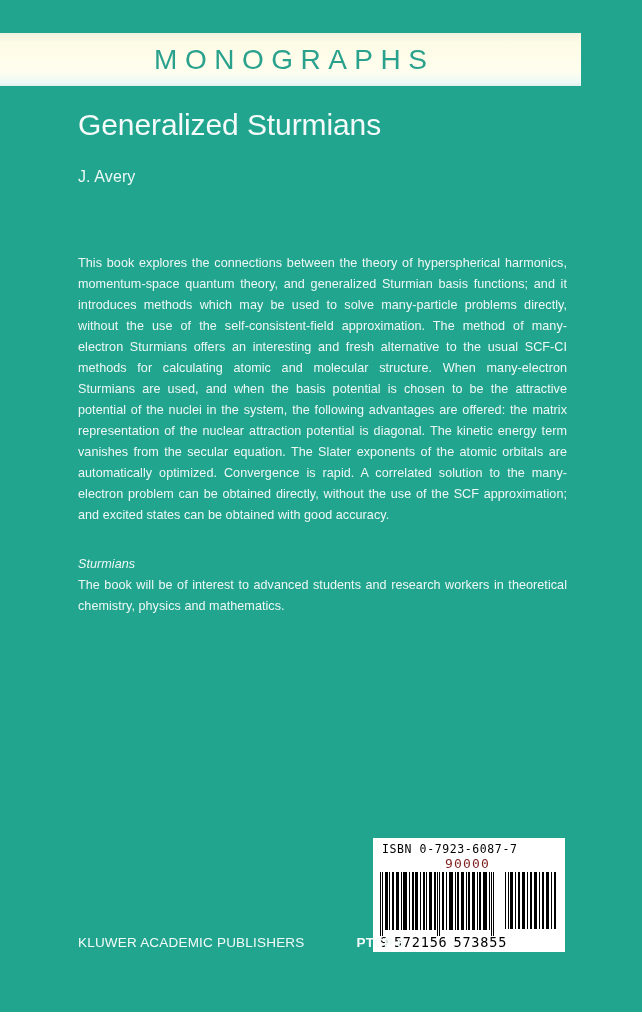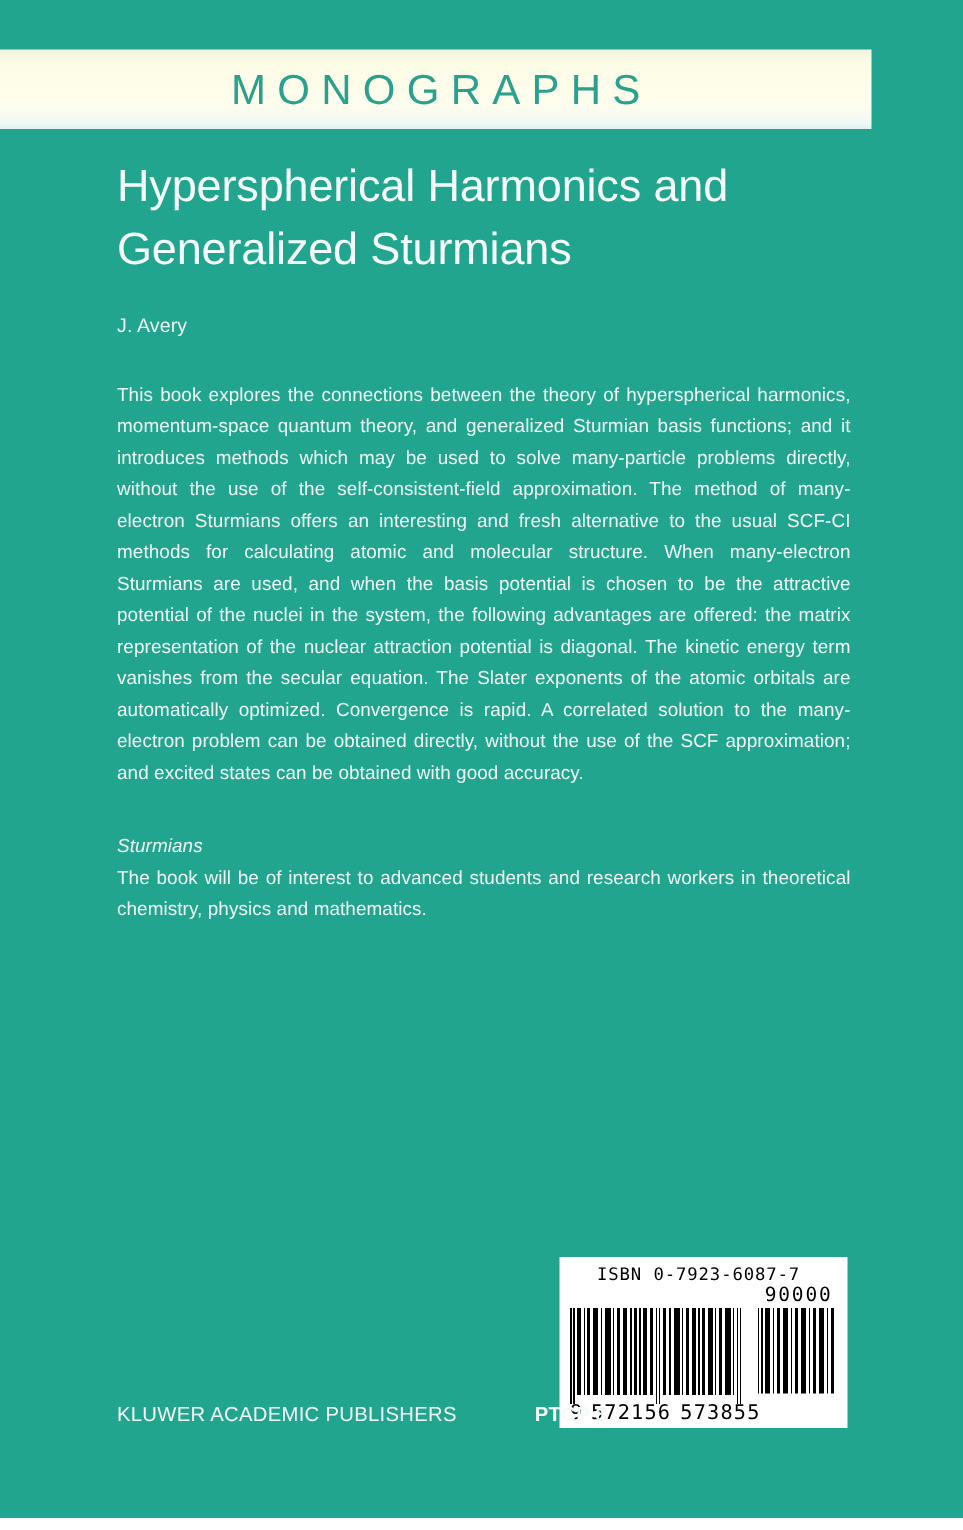--- a/index.html
+++ b/index.html
@@ -64,21 +64,21 @@
     line-height: 1.39;
     letter-spacing: -0.1px;
     margin: 0;
     font-family: "Liberation Sans", sans-serif;
   }
   .book-title .line {
     display: block;
   }
   .book-author {
     color: #eef8f6;
-    font-size: 13px;
+    font-size: 16px;
     font-weight: 400;
     margin: 0;
     padding-top: 22px;
     letter-spacing: 0.1px;
   }
 
   
   .blurb {
     position: absolute;
     left: 78px;
@@ -125,29 +125,29 @@
     display: flex;
     flex-direction: column;
   }
   .barcode-isbn {
     font-family: "DejaVu Sans Mono", monospace;
     font-size: 11.5px;
     color: #000000;
     letter-spacing: 0.6px;
     line-height: 13px;
     white-space: nowrap;
-    margin-left: 18px;
+    margin-left: 2px;
   }
   .barcode-supp-digits {
     font-family: "DejaVu Sans Mono", monospace;
     font-size: 13px;
-    color: #000000;
+    color: #7f1d1d;
     letter-spacing: 1.2px;
     line-height: 14px;
-    text-align: right;
+    text-align: center;
     padding-right: 3px;
     margin-top: 1px;
   }
   .barcode-bars-row {
     display: flex;
     align-items: flex-start;
     gap: 7px;
     margin-top: 1px;
     flex: 1;
   }
@@ -218,21 +218,20 @@
 <body>
 
 <div class="cover">
 
   <div class="series-band">
     <div class="series-band-title">MONOGRAPHS</div>
   </div>
 
   <div class="title-block">
     <h1 class="book-title">
-      <span class="line">Hyperspherical Harmonics and</span>
       <span class="line">Generalized Sturmians</span>
     </h1>
     <p class="book-author">J. Avery</p>
   </div>
 
   <div class="blurb">
     <p>This book explores the connections between the theory of hyperspherical harmonics, momentum-space quantum theory, and generalized Sturmian basis functions; and it introduces methods which may be used to solve many-particle problems directly, without the use of the self-consistent-field approximation. The method of many-electron Sturmians offers an interesting and fresh alternative to the usual SCF-CI methods for calculating atomic and molecular structure. When many-electron Sturmians are used, and when the basis potential is chosen to be the attractive potential of the nuclei in the system, the following advantages are offered: the matrix representation of the nuclear attraction potential is diagonal. The kinetic energy term vanishes from the secular equation. The Slater exponents of the atomic orbitals are automatically optimized. Convergence is rapid. A correlated solution to the many-electron problem can be obtained directly, without the use of the SCF approximation; and excited states can be obtained with good accuracy.</p>
     <div class="audience-block">
       <p class="audience-heading">Sturmians</p>
       <p class="audience-text">The book will be of interest to advanced students and research workers in theoretical chemistry, physics and mathematics.</p>

